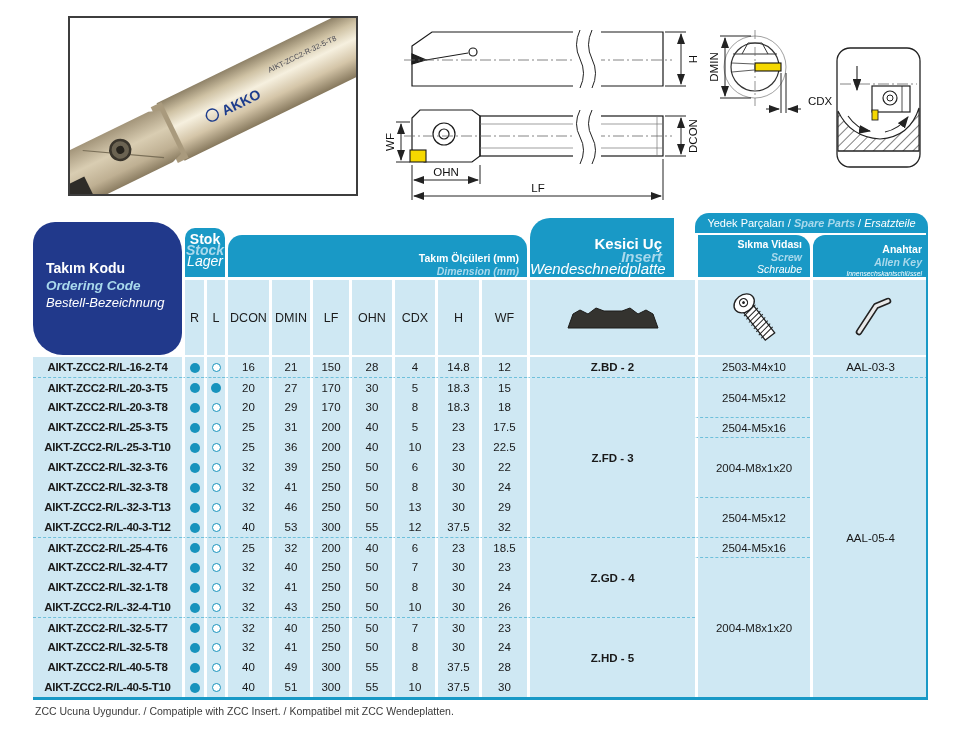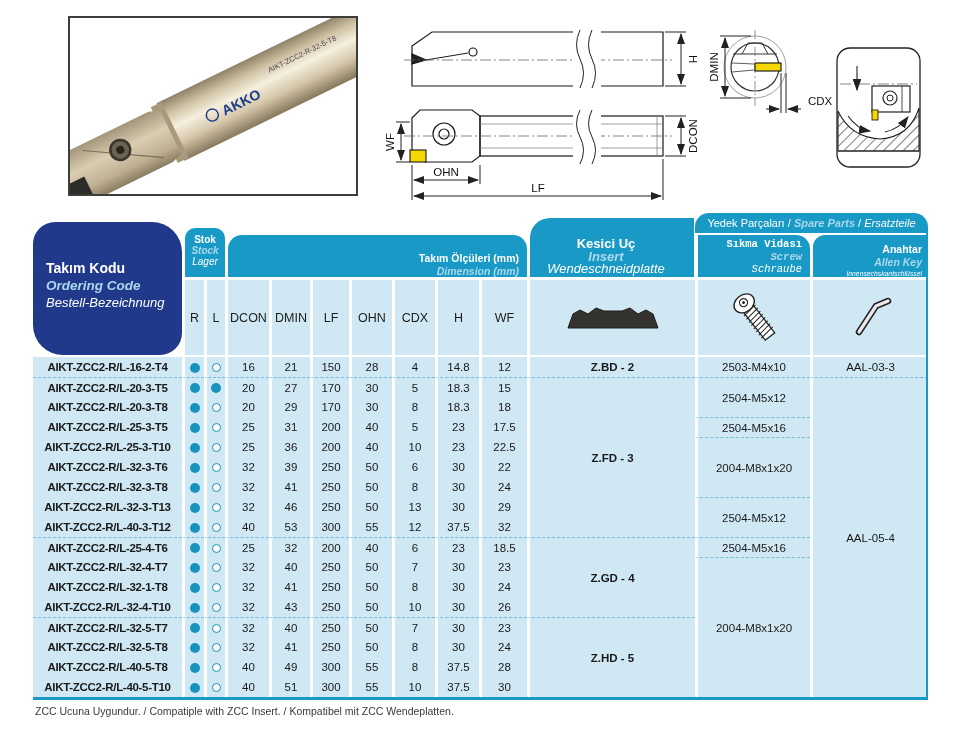--- a/index.html
+++ b/index.html
@@ -24,27 +24,27 @@
   .h-de{color:#ffffff;font-style:italic;}
   .hd-yedek{left:662px;top:0;width:233px;height:20px;border-radius:14px 14px 0 0;
     font-size:11px;line-height:20px;text-align:center;}
   .hd-yedek .h-tr{font-weight:normal;}
   .hd-name{left:0;top:9px;width:149px;height:133px;background:#21398b;
     border-radius:22px 30px 22px 30px;padding:38px 9px 0 13px;}
   .hd-name .l1{font-size:14px;font-weight:bold;line-height:17px;}
   .hd-name .l2{font-size:13.5px;line-height:17px;}
   .hd-name .l3{font-size:13px;line-height:17px;}
   .hd-stok{left:152px;top:15px;width:40px;height:49px;border-radius:10px 10px 0 0;
-    text-align:center;font-size:10px;line-height:11px;padding-top:6px;}
+    text-align:center;font-size:14px;line-height:11px;padding-top:6px;}
   .hd-dim{left:195px;top:22px;width:299px;height:42px;border-radius:14px 14px 0 0;
     text-align:right;font-size:10.5px;line-height:12.5px;padding:17px 8px 0 0;}
-  .hd-insert{left:497px;top:5px;width:164px;height:59px;border-radius:20px 0 0 0;
-    text-align:center;font-size:13px;line-height:12.5px;padding:20px 12px 0 0;}
+  .hd-insert{left:497px;top:5px;width:144px;height:59px;border-radius:20px 0 0 0;
+    text-align:right;font-size:15px;line-height:12.5px;padding:20px 12px 0 0;}
   .hd-screw{left:665px;top:22px;width:112px;height:42px;border-radius:0 14px 0 0;
-    text-align:right;font-size:10.5px;line-height:12.5px;padding:3px 8px 4px 0;font-family:Liberation Mono, monospace;}
+    text-align:right;font-size:10.5px;line-height:12.5px;padding:3px 8px 4px 0;}
   .hd-allen{left:780px;top:22px;width:115px;height:42px;border-radius:12px 0 0 0;
     text-align:right;font-size:10.5px;line-height:12.5px;padding:8px 6px 0 0;}
   .hd-allen .h-de{font-size:6.8px;}
   
   table.main{position:absolute;left:0;top:67px;width:895px;border-collapse:separate;
     border-spacing:0;table-layout:fixed;}
   table.main th,table.main td{box-sizing:border-box;padding:0;}
   table.main th{height:77px;background:#cfe8f3;border-left:3px solid #fff;
     border-bottom:2px solid #fff;font-weight:normal;font-size:12.5px;color:#1c1c1c;
     vertical-align:middle;text-align:center;}

